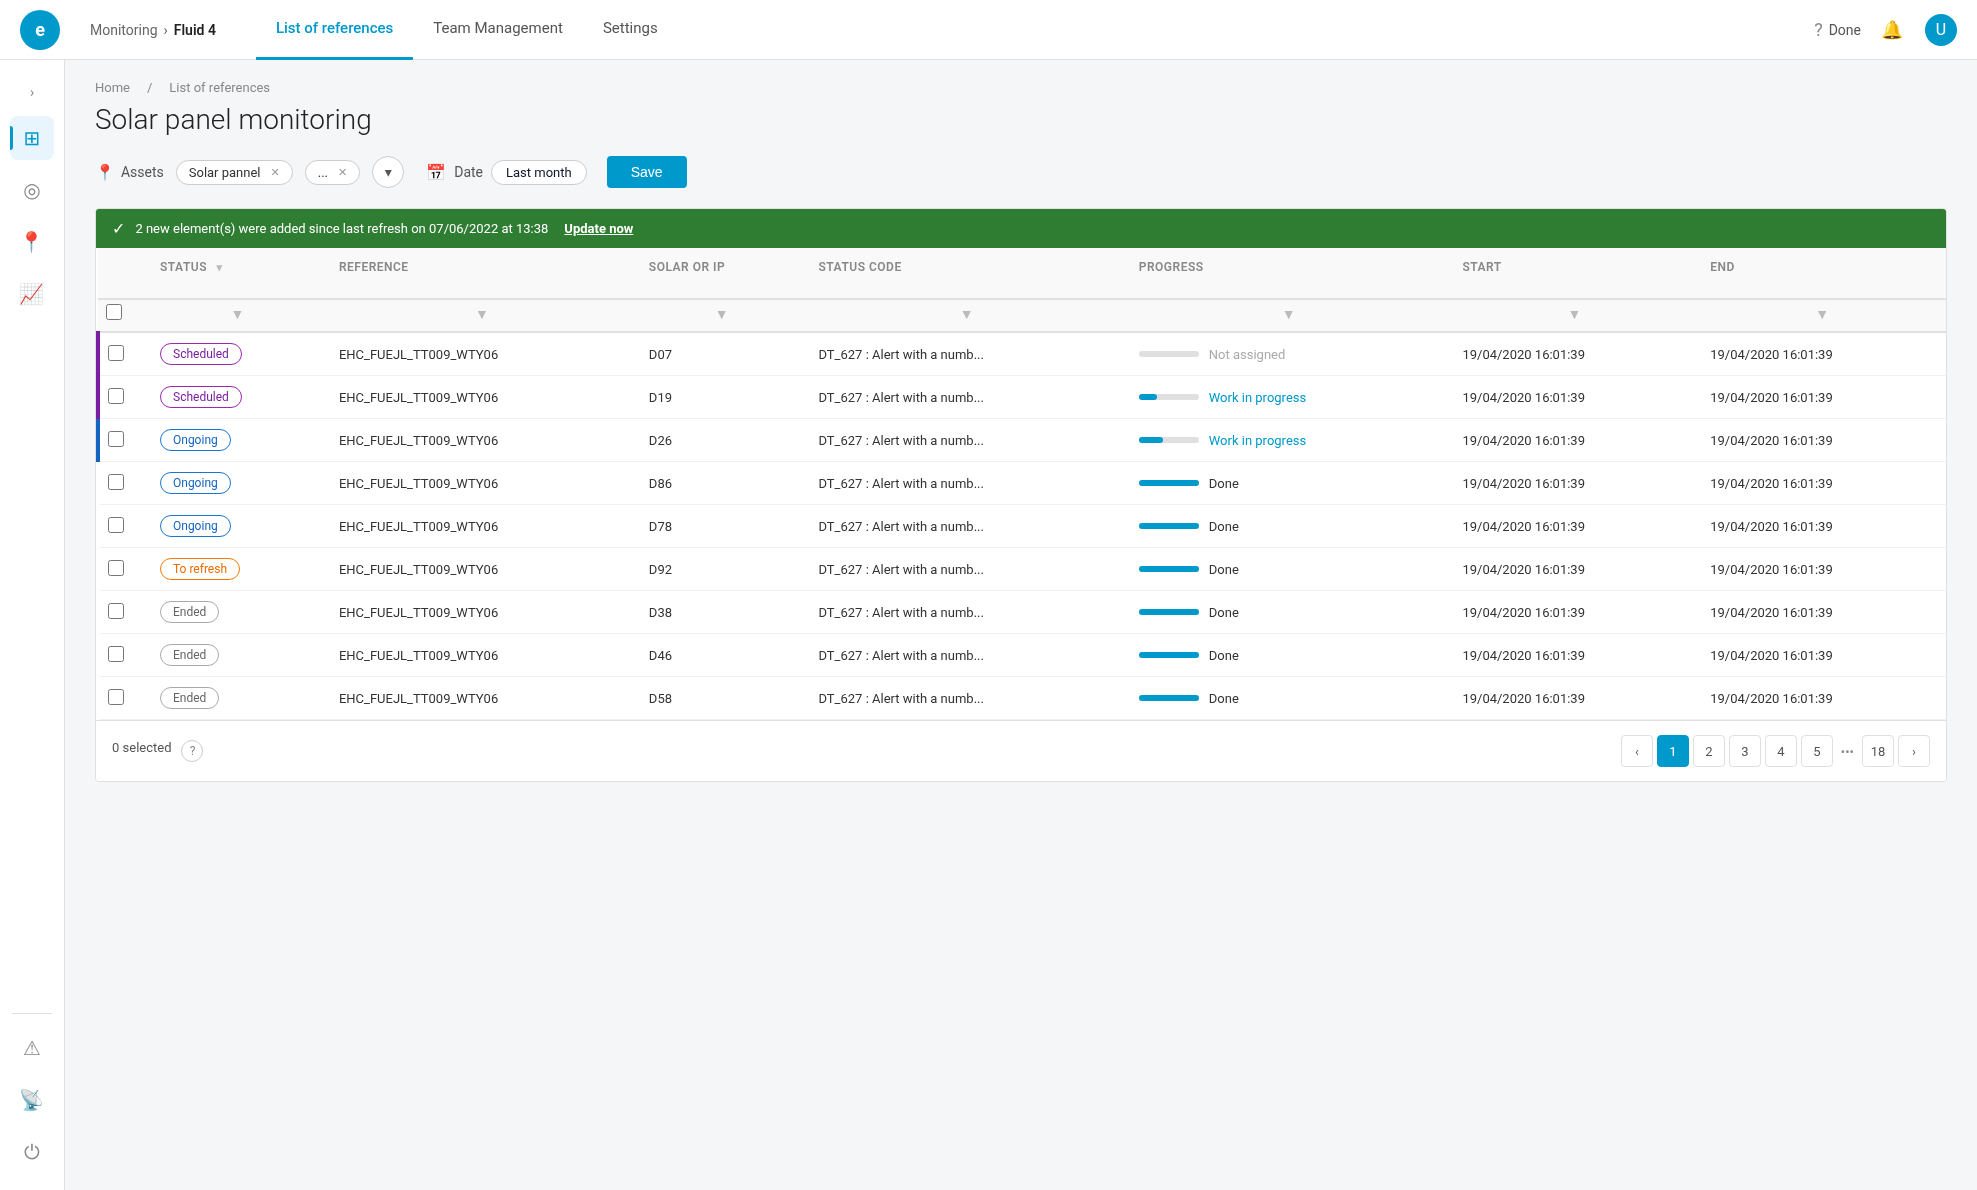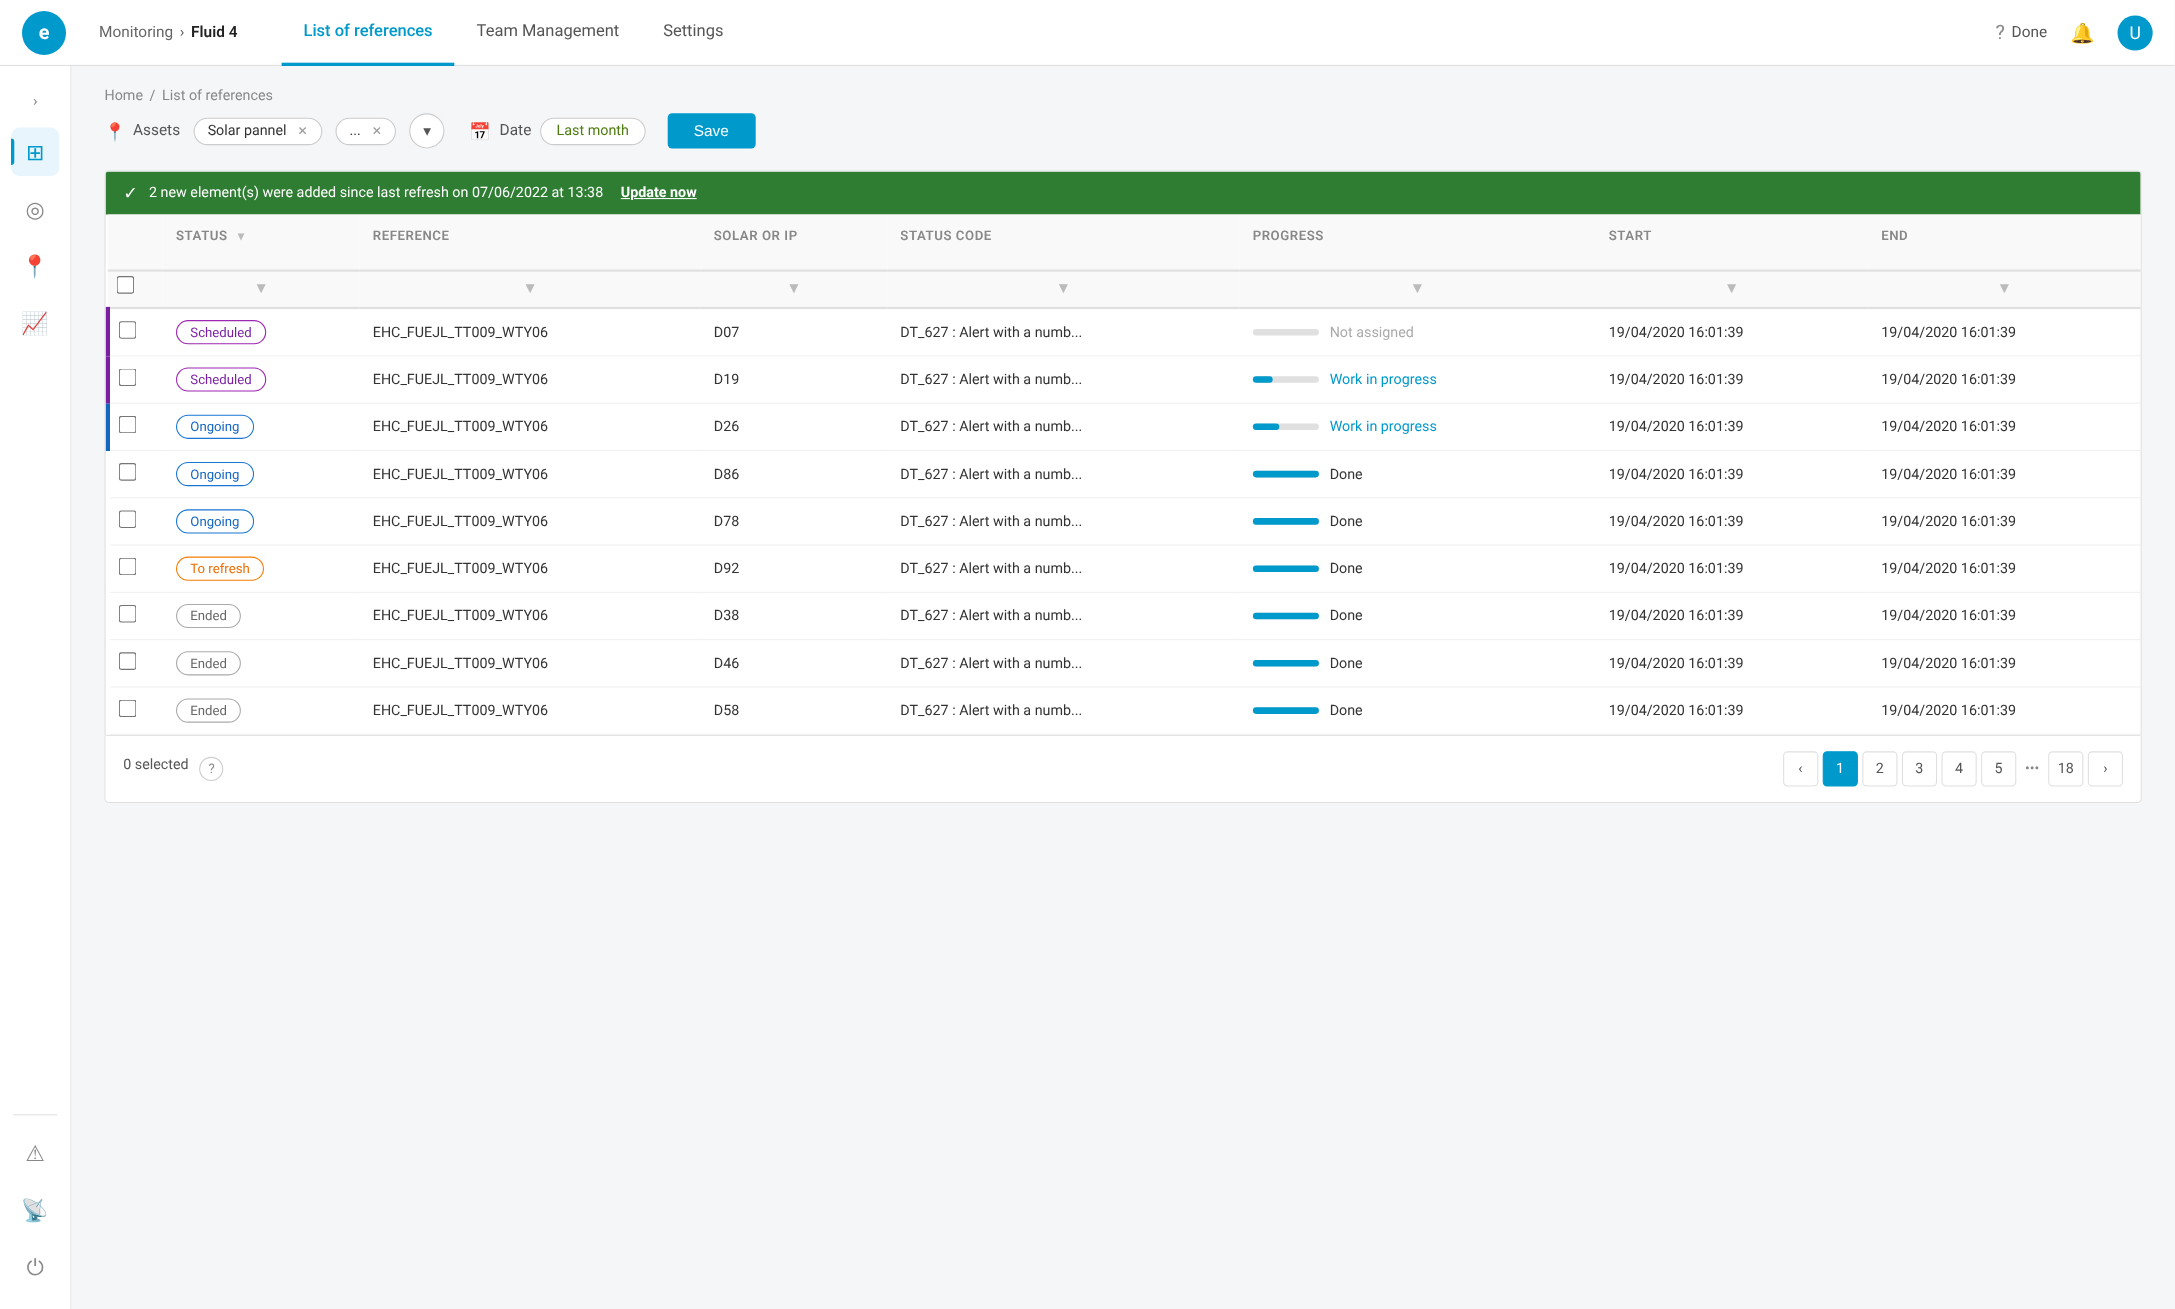--- a/index.html
+++ b/index.html
@@ -117,21 +117,21 @@
       padding: 0;
       background: #f5f6f8;
     }
     .content-inner {
       padding: 20px 30px;
     }
     .breadcrumb {
       font-size: 13px;
       color: #888;
       margin-bottom: 8px;
-      display: flex; align-items: center; gap: 6px;
+      display: flex; align-items: center; gap: 17px;
     }
     .breadcrumb a { color: #888; text-decoration: none; }
     .page-title {
       font-size: 28px;
       font-weight: 300;
       color: #222;
       margin-bottom: 20px;
     }
 
     
@@ -168,21 +168,21 @@
     }
     .calendar-icon { color: #888; font-size: 16px; }
     .filter-date-label { color: #555; font-size: 14px; }
     .filter-date-tag {
       border: 1px solid #ccc;
       border-radius: 20px;
       padding: 4px 14px;
       background: #fff;
       cursor: pointer;
       font-size: 13px;
-      color: #4d7c0f;
+      color: #0f172a;
     }
     .save-btn {
       background: #0099cc;
       color: white;
       border: none;
       border-radius: 4px;
       padding: 8px 24px;
       font-size: 14px;
       cursor: pointer;
       font-weight: 500;
@@ -405,20 +405,21 @@
 
   <div class="main-content">
     <div class="content-inner">
 
       <div class="breadcrumb">
         <a href="#">Home</a>
         <span>/</span>
         <span>List of references</span>
       </div>
 
+      <h1 class="page-title">Solar panel monitoring</h1>
 
       <div class="filters-bar">
         <div class="filter-assets">
           <span style="color:#0099cc;font-size:16px;">📍</span>
           <span>Assets</span>
         </div>
         <div class="filter-tag">
           <span>Solar pannel</span>
           <span class="close-x">✕</span>
         </div>

